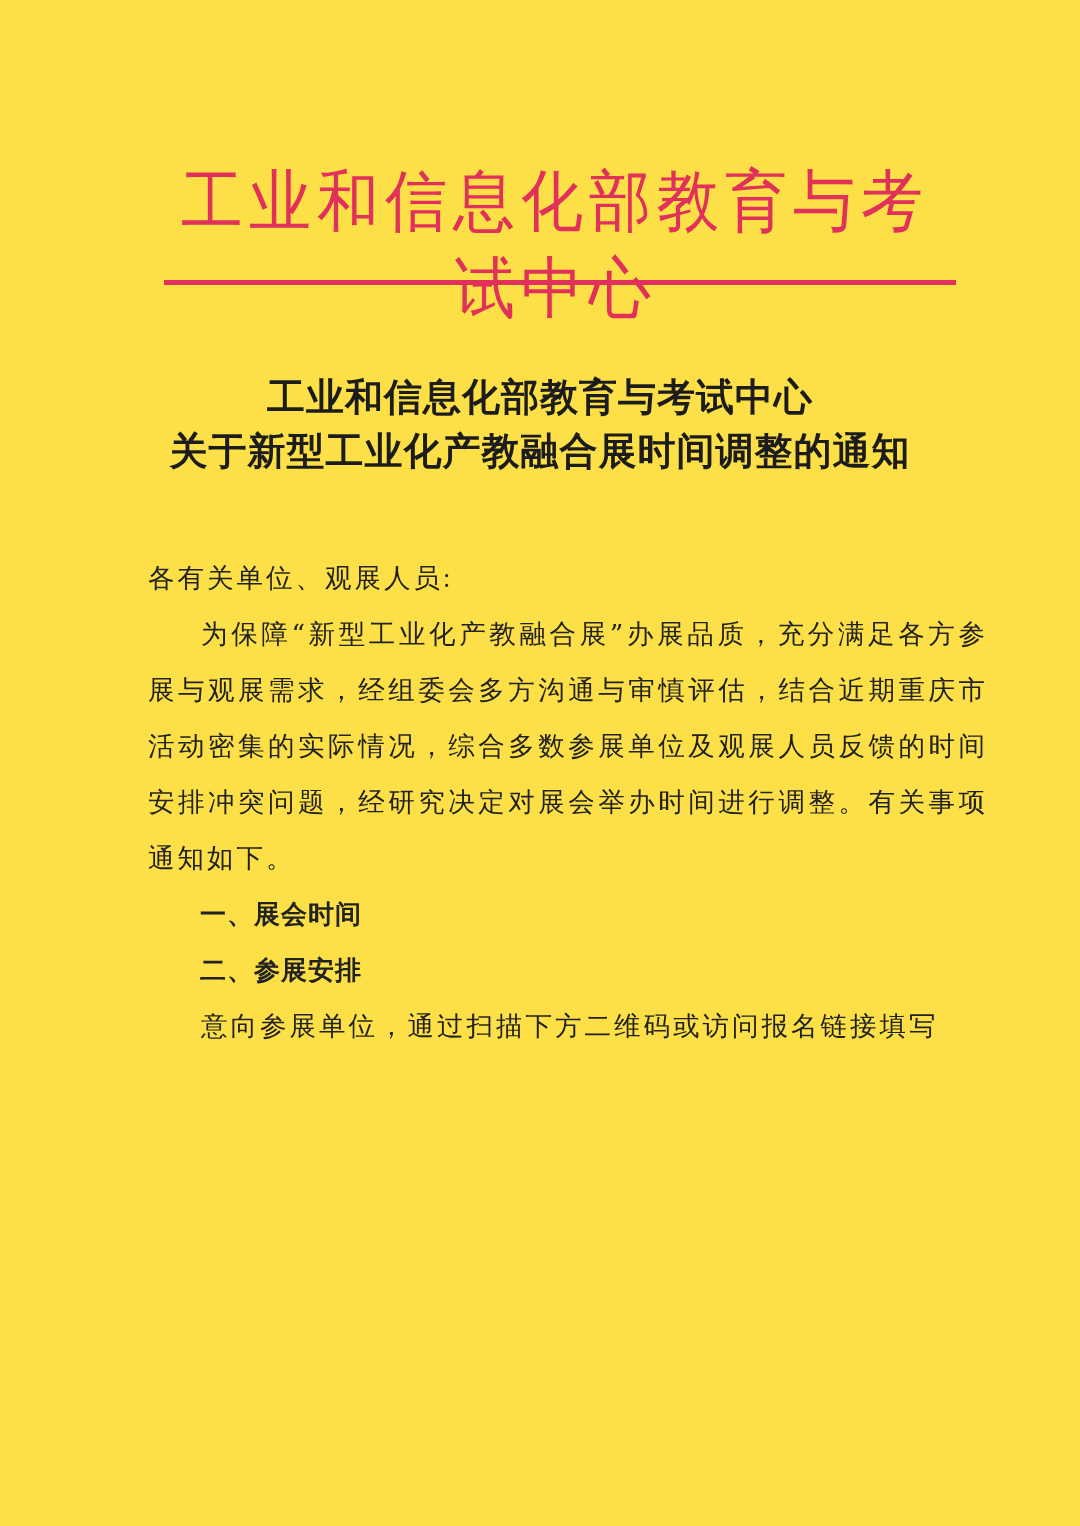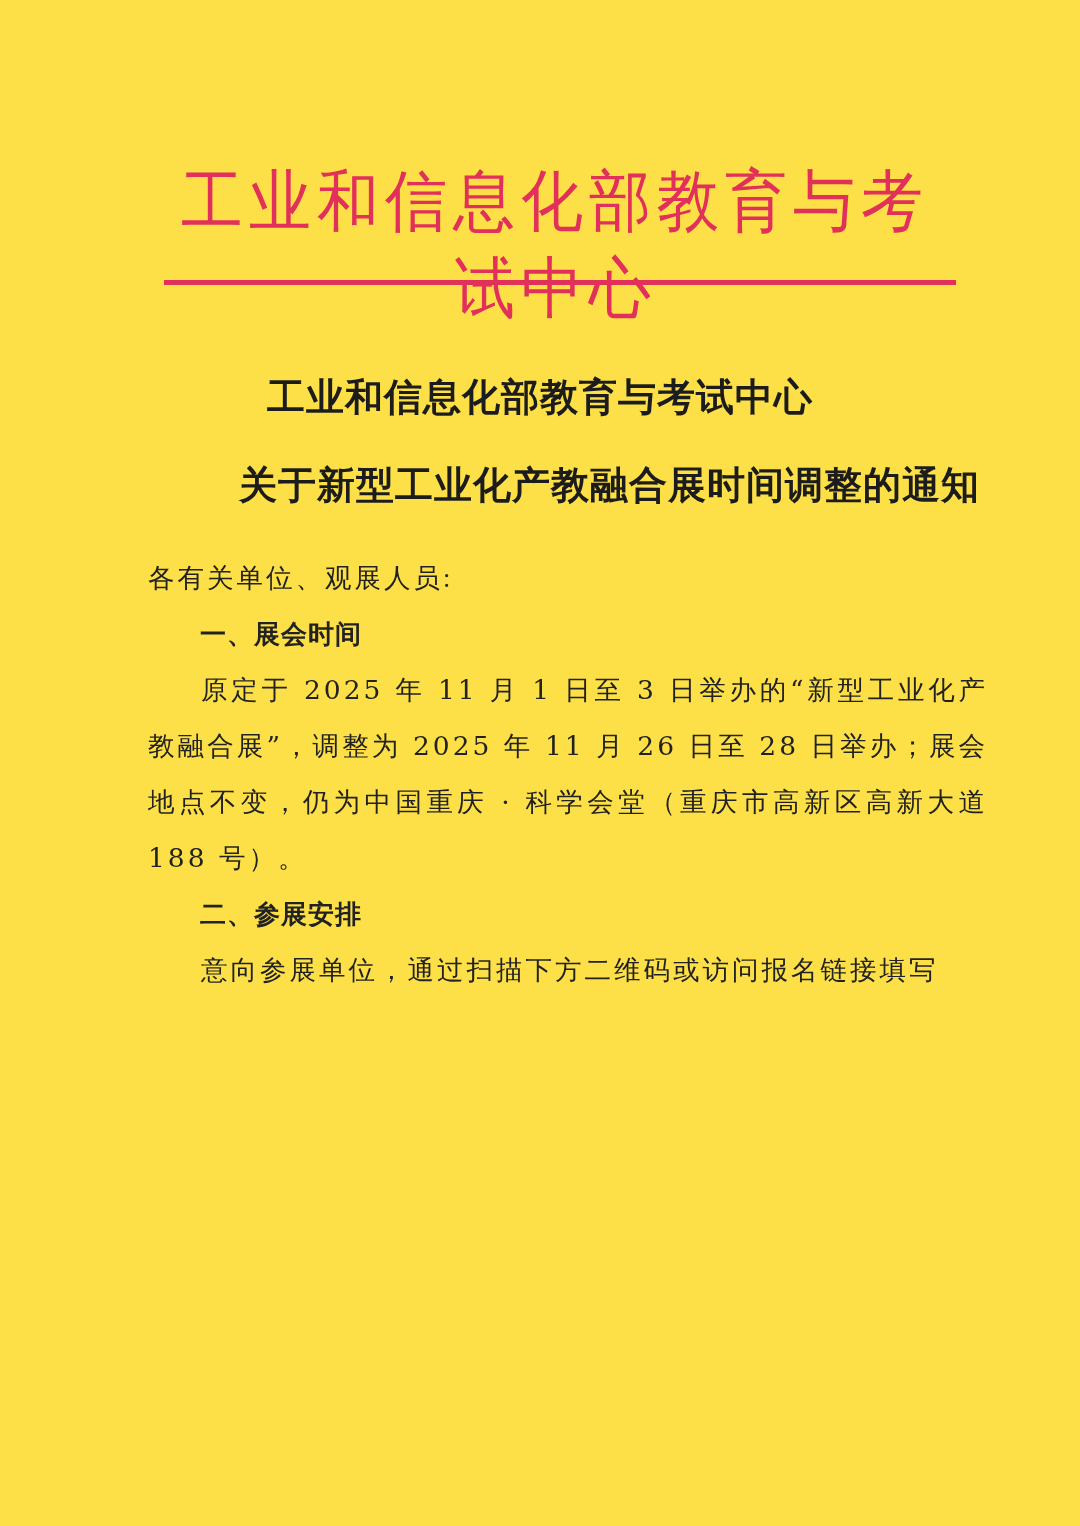--- a/index.html
+++ b/index.html
@@ -15,21 +15,21 @@
   .header-rule {
     position: absolute; left: 164px; top: 280px; width: 792px; height: 5px;
     background: #e1305a;
   }
   .doc-title {
     position: absolute; left: 100px; width: 880px; text-align: center;
     font-family: "DejaVu Serif", "Liberation Serif", serif;
     font-weight: bold; font-size: 38px; color: #1c1c1c; line-height: 50px;
   }
   .doc-title.l1 { top: 372px; letter-spacing: 1px; }
-  .doc-title.l2 { top: 460px; letter-spacing: 1px; text-align: right; }
+  .doc-title.l2 { top: 426px; letter-spacing: 1px; }
   .body-text {
     position: absolute; left: 148px; width: 840px;
     font-family: "DejaVu Serif", "Liberation Serif", serif;
     font-size: 26.5px; color: #222; line-height: 56px;
     text-align: justify; letter-spacing: 3px;
   }
   .para { margin: 0; text-indent: 2em; }
   .para.noindent { text-indent: 0; font-family: Liberation Serif, serif; }
   .section-head {
     margin: 0; text-indent: 2em;
@@ -43,21 +43,21 @@
 <div class="page">
 
   <div class="header-title">工业和信息化部教育与考试中心</div>
   <div class="header-rule"></div>
 
   <div class="doc-title l1">工业和信息化部教育与考试中心</div>
   <div class="doc-title l2">关于新型工业化产教融合展时间调整的通知</div>
 
   <div class="body-text" style="top:550px;">
     <p class="para noindent">各有关单位、观展人员:</p>
+    <p class="para">为保障“新型工业化产教融合展”办展品质，充分满足各方参展与观展需求，经组委会多方沟通与审慎评估，结合近期重庆市活动密集的实际情况，综合多数参展单位及观展人员反馈的时间安排冲突问题，经研究决定对展会举办时间进行调整。有关事项通知如下。</p>
 
     <p class="section-head">一、展会时间</p>
-    <p class="para">原定于 2025 年 11 月 1 日至 3 日举办的“新型工业化产教融合展”，调整为 2025 年 11 月 26 日至 28 日举办；展会地点不变，仍为中国重庆 · 科学会堂（重庆市高新区高新大道 188 号）。</p>
 
     <p class="section-head">二、参展安排</p>
     <p class="para">意向参展单位，通过扫描下方二维码或访问报名链接填写</p>
   </div>
 
 </div>
 
 </body></html>

